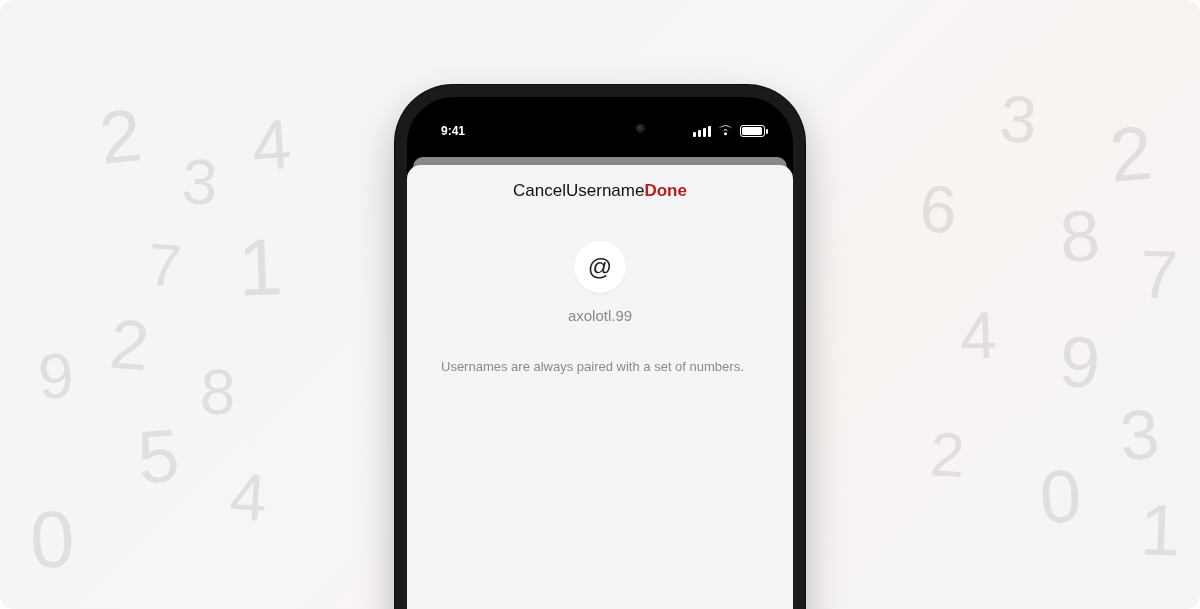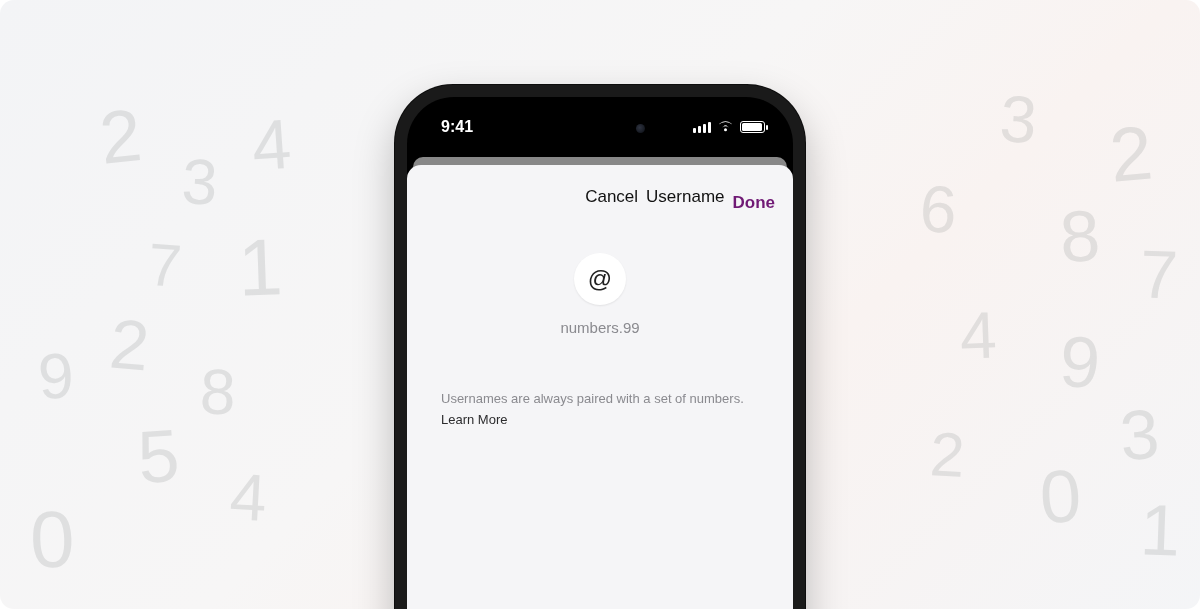--- a/index.html
+++ b/index.html
@@ -51,27 +51,27 @@
     z-index: 5;
     display:flex; align-items:center; justify-content:flex-end; padding-right:14px;
   }
   .notch::after{
     content:"";
     width:9px;height:9px;border-radius:50%;
     background: radial-gradient(circle at 40% 40%, #2f3441, #0a0d13);
   }
   .status-bar {
     position: relative;
-    height: 60px;
+    height: 68px;
     display: flex;
     align-items: center;
     justify-content: space-between;
     padding: 0 28px 0 34px;
     color: #fff;
-    font-size: 16px;
+    font-size: 12px;
     font-weight: 600;
     z-index: 2;
   }
   .status-right { display:flex; align-items:center; gap:6px; }
   .bars { display:flex; align-items:flex-end; gap:2px; height:12px; }
   .bars span { width:3px; background:#fff; border-radius:1px; }
   .bars span:nth-child(1){height:5px} .bars span:nth-child(2){height:7px}
   .bars span:nth-child(3){height:9px} .bars span:nth-child(4){height:11px}
   .battery { width:25px; height:12px; border:1.5px solid #fff; border-radius:3px; position:relative; }
   .battery::after{ content:""; position:absolute; right:-4px; top:3px; width:2px; height:5px; background:#fff; border-radius:1px; }
@@ -80,28 +80,27 @@
     position:absolute; left:6px; right:6px; top:60px; height:12px;
     background:#888; border-radius:10px 10px 0 0;
   }
   .sheet {
     position: absolute;
     top: 68px; left:0; right:0; bottom:0;
     background: #f5f5f7;
     border-radius: 14px 14px 0 0;
   }
   .nav {
-    display:flex; align-items:center; justify-content:flex-end;
+    display:flex; align-items:center; justify-content:center;
     padding: 16px 18px 14px;
     font-size: 17px;
-    gap: 8px;
   }
   .nav .cancel { color:#111; font-weight:400; background:none; border:none; cursor:pointer; font-size:17px; }
   .nav .title  { color:#111; font-weight:400; }
-  .nav .done   { color:#701a75; font-weight:700; background:none; border:none; cursor:pointer; font-size:17px;margin-top:12px; }
+  .nav .done   { color:#b91c1c; font-weight:700; background:none; border:none; cursor:pointer; font-size:17px; }
   .hero { display:flex; flex-direction:column; align-items:center; margin-top:26px; gap:14px; }
   .at-badge {
     width:52px; height:52px; border-radius:50%;
     background:#fff; display:flex; align-items:center; justify-content:center;
     box-shadow: 0 1px 2px rgba(0,0,0,0.08);
     font-size:24px; font-weight:500; color:#222;
   }
   .display-name { color:#8a8a8f; font-size:15px; }
   .field-wrap { padding: 22px 14px 0; }
   .field {
@@ -112,21 +111,21 @@
   .field .name {
     flex:1; display:flex; align-items:center; padding:14px 16px;
     font-size:17px; color:#111;
   }
   .caret { display:inline-block; width:2px; height:20px; background:#0b84ff; margin-left:1px; border-radius:1px; animation: blink 1.05s step-end infinite; }
   @keyframes blink { 50% { opacity:0; } }
   .field .suffix {
     display:flex; align-items:center; padding:14px 18px;
     border-left:1px solid #e7e7ea; color:#424247; font-size:17px;
   }
-  .helper { padding: 12px 20px 0; font-size:13px; color:#8a8a8f; line-height:1.45;margin-top:20px; }
+  .helper { padding: 12px 20px 0; font-size:13px; color:#8a8a8f; line-height:1.45; }
   .helper .learn { display:block; color:#2c2c2e; cursor:pointer; margin-top:2px; }
 </style>
 </head>
 <body>
 
 <div class="stage">
   <div id="bg-layer">
       <span class="bg-number" style="left: 100px; top: 100px; font-size: 74px; transform: rotate(-6deg);">2</span>
       <span class="bg-number" style="left: 182px; top: 150px; font-size: 64px; transform: rotate(3deg);">3</span>
       <span class="bg-number" style="left: 252px; top: 110px; font-size: 70px; transform: rotate(-4deg);">4</span>
@@ -179,25 +178,24 @@
 
       <div class="sheet">
         <div class="nav">
           <button class="cancel">Cancel</button>
           <span class="title">Username</span>
           <button class="done">Done</button>
         </div>
 
         <div class="hero">
           <div class="at-badge">@</div>
-          <div class="display-name">numbers.99</div>
+          <div class="display-name">axolotl.99</div>
         </div>
 
         <div class="field-wrap">
           <div class="helper">
             <span>Usernames are always paired with a set of numbers.</span>
-            <span class="learn">Learn More</span>
           </div>
         </div>
       </div>
     </div>
   </div>
 </div>
 
 </body></html>

